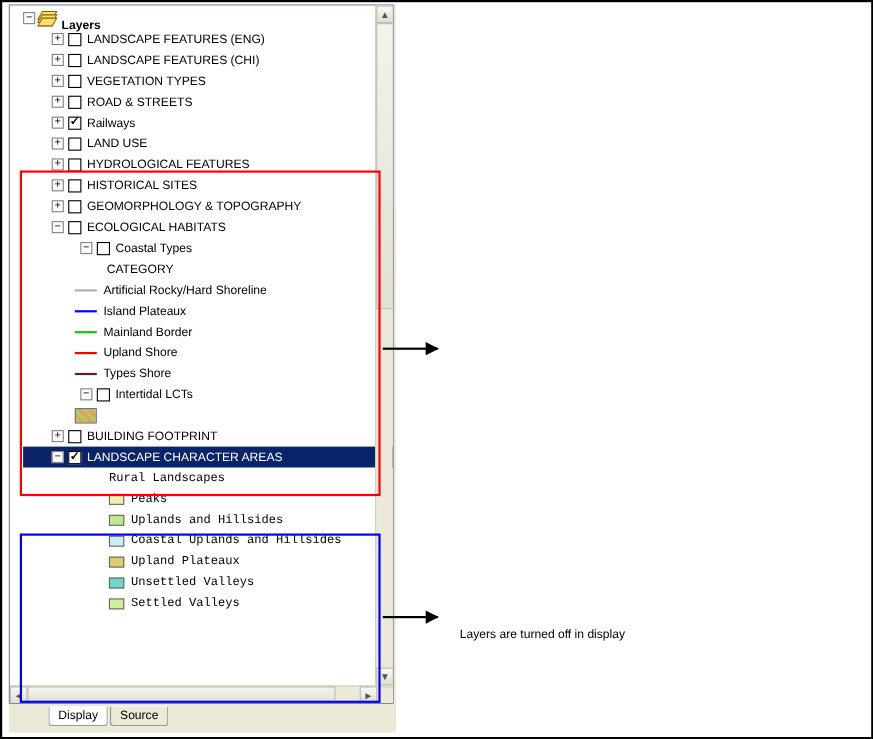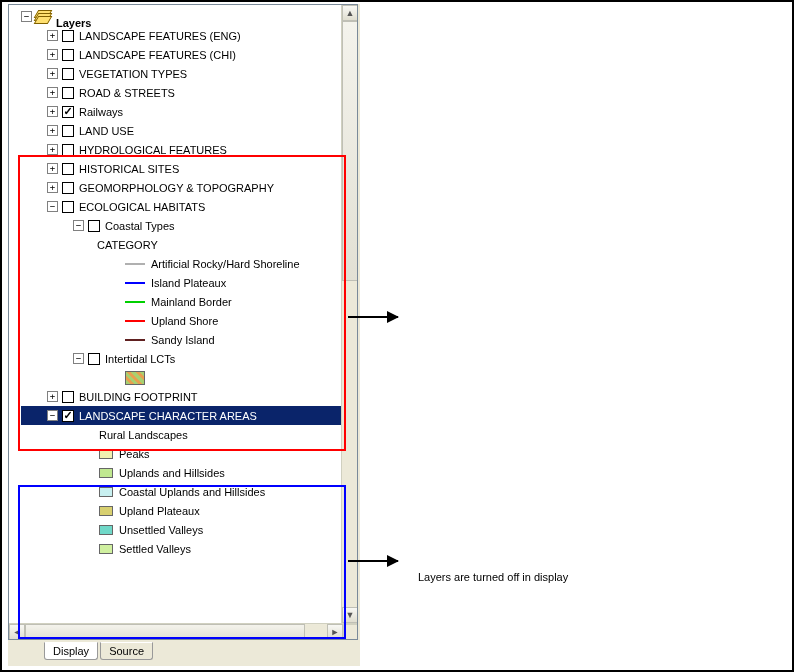--- a/index.html
+++ b/index.html
@@ -109,23 +109,23 @@
     height: 19px;
     white-space: nowrap;
   }
   .row.hl {
     background: #0a246a;
     color: #fff;
   }
   .lvl0{padding-left:0;}
   .lvl1{padding-left:26px;}
   .lvl2{padding-left:52px;}
-  .lvl3{padding-left:78px;}
+  .lvl3{padding-left:78px;font-family:Liberation Mono, monospace;}
   .lvl3b{padding-left:76px;}
-  .lvl4{padding-left:104px;}
+  .lvl4{padding-left:47px;}
   .expander {
     width: 11px; height: 11px;
     border: 1px solid #808080;
     background:#fff;
     display:inline-flex; align-items:center; justify-content:center;
     font-size: 9px; line-height:1;
     margin-right: 4px;
     font-family: monospace;
     flex-shrink:0;
   }
@@ -302,21 +302,21 @@
             <div class="row lvl4">
               <span class="line-swatch" style="border-color:#00d000;"></span>
               <span>Mainland Border</span>
             </div>
             <div class="row lvl4">
               <span class="line-swatch" style="border-color:#ff0000;"></span>
               <span>Upland Shore</span>
             </div>
             <div class="row lvl4">
               <span class="line-swatch" style="border-color:#602020;"></span>
-              <span>Sandy Island</span>
+              <span>Types Shore</span>
             </div>
           </div>
 
         <div class="row lvl2">
           <span class="expander">−</span>
           <span class="chk"></span>
           <span>Intertidal LCTs</span>
         </div>
 
         <div class="row lvl4">

